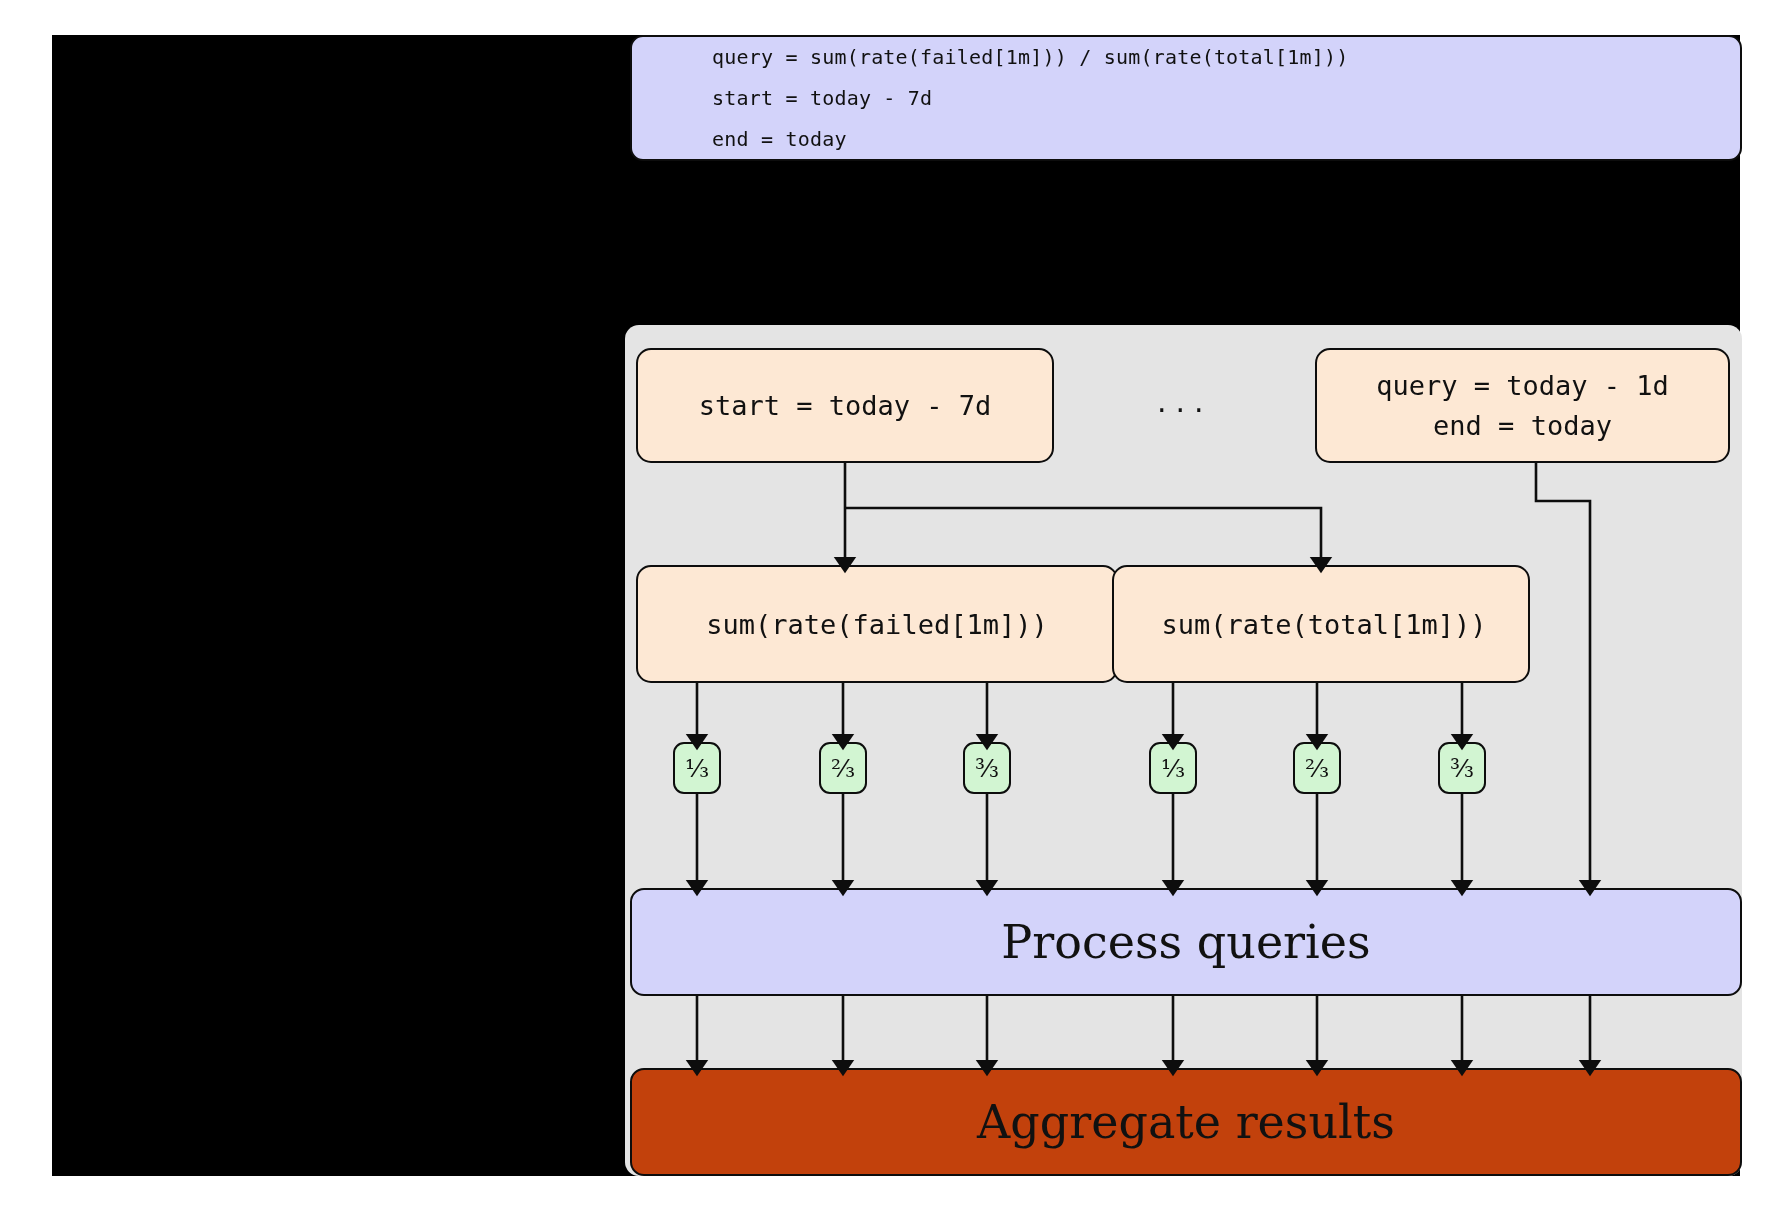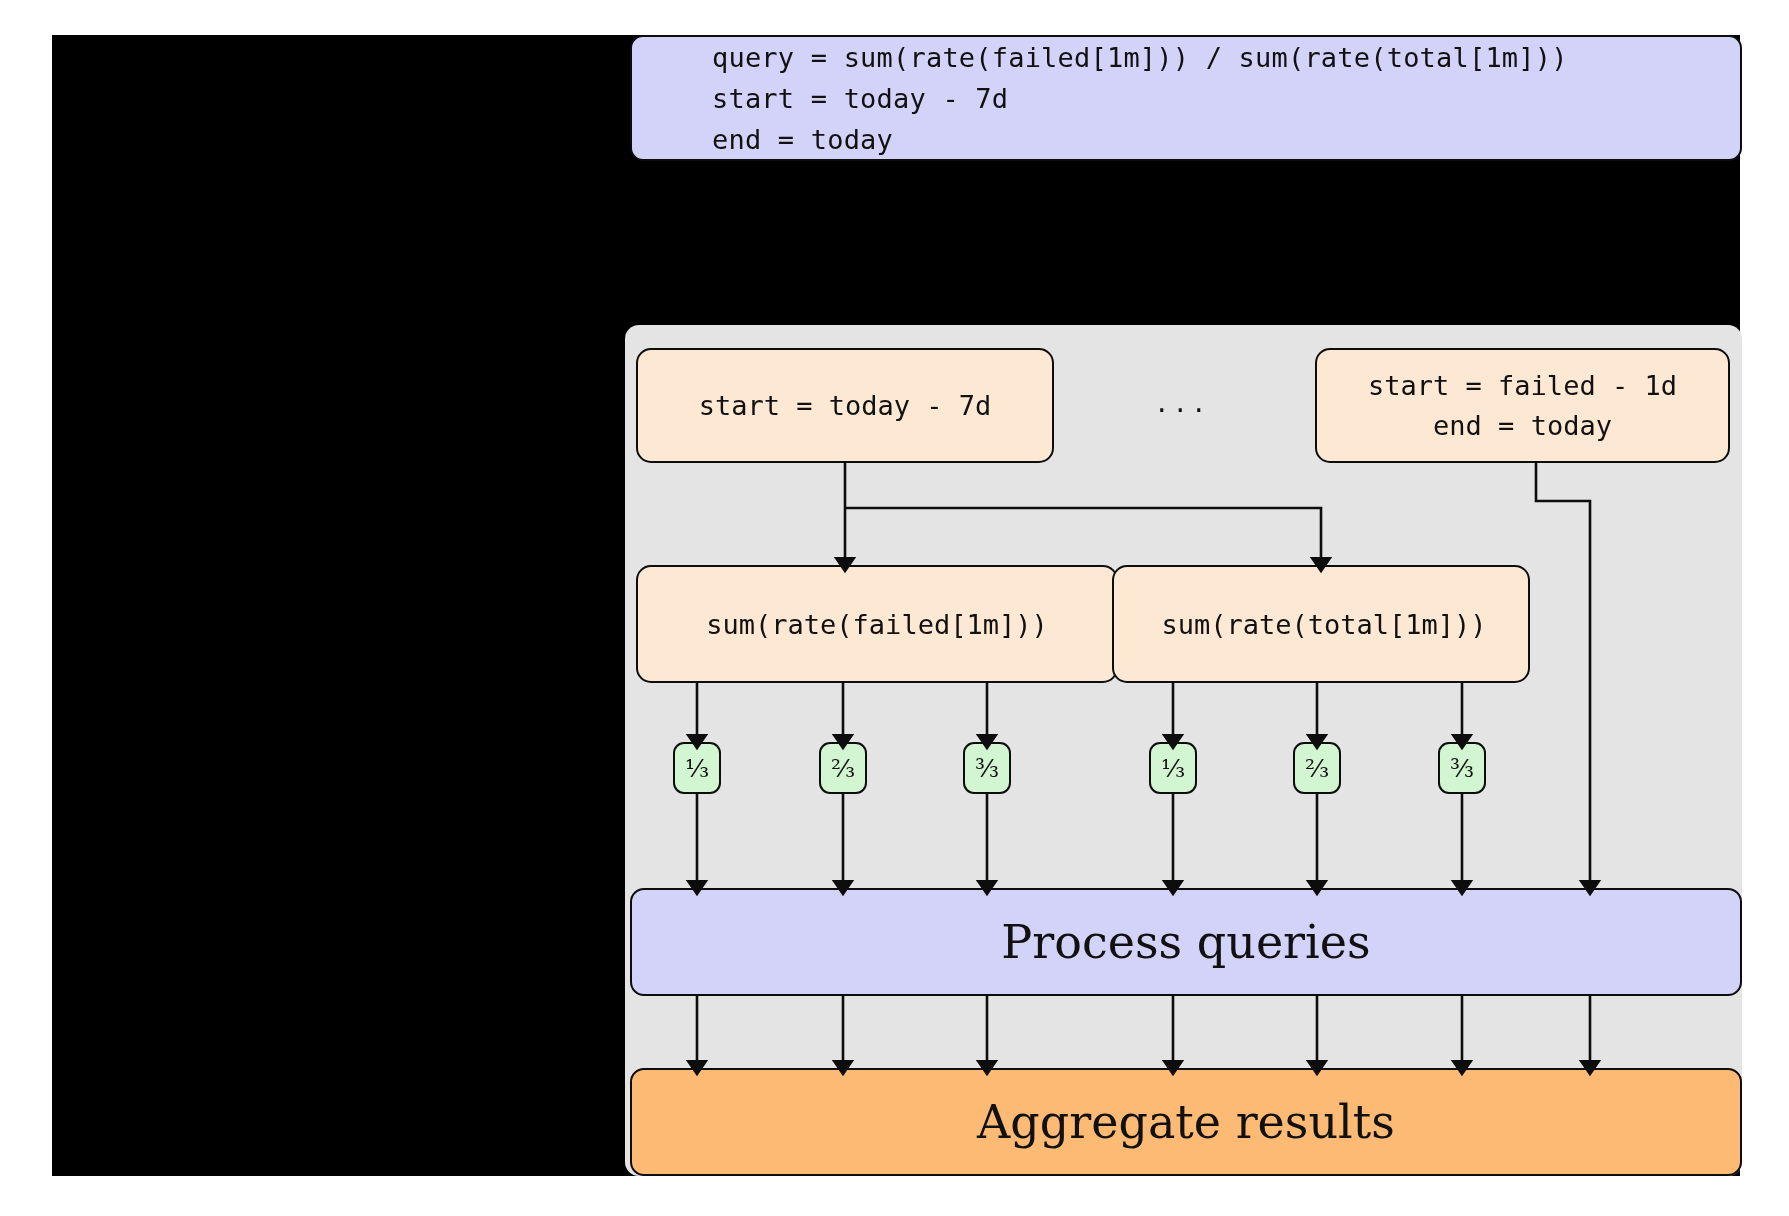--- a/index.html
+++ b/index.html
@@ -10,21 +10,21 @@
   .backdrop{position:absolute;left:52px;top:35px;width:1688px;height:1141px;background:#000000;}
 
   
   .node{position:absolute;box-sizing:border-box;border:2.2px solid #0d0d0d;
         display:flex;flex-direction:column;align-items:center;justify-content:center;}
   .mono{font-family:"DejaVu Sans Mono","Liberation Mono",monospace;color:#111;}
   .serif{font-family:"DejaVu Serif","Liberation Serif",serif;color:#111;}
 
   .query-box{background:#d3d3fa;border-radius:13px;left:630px;top:35px;width:1112px;height:126px;
              align-items:flex-start;justify-content:center;padding:10px 0 10px 80px;}
-  .query-box .line{font-size:27px;line-height:41px;letter-spacing:.2px;white-space:pre;}
+  .query-box .line{font-size:20px;line-height:41px;letter-spacing:.2px;white-space:pre;}
 
   .panel{position:absolute;left:625px;top:325px;width:1117px;height:851px;
          background:#e4e4e4;border-radius:14px;}
 
   .range-box{background:#fde8d4;border-radius:15px;}
   .range-box .line{font-size:27px;line-height:40px;white-space:pre;}
 
   .range-left{left:636px;top:348px;width:418px;height:115px;}
   .range-right{left:1315px;top:348px;width:415px;height:115px;}
 
@@ -34,21 +34,21 @@
   .metric-total{left:1112px;top:565px;width:418px;height:118px;padding-left:6px;}
 
   .ellipsis{position:absolute;left:1157px;top:384px;font-size:30px;letter-spacing:9px;color:#111;
             font-family:"DejaVu Sans",sans-serif;}
 
   .chunk{position:absolute;width:48px;height:52px;background:#d2f5d2;border:2.2px solid #0d0d0d;
          border-radius:11px;box-sizing:border-box;display:flex;align-items:center;justify-content:center;}
   .chunk span{font-family:"DejaVu Serif","Liberation Serif",serif;font-size:25px;color:#111;line-height:1;}
 
   .proc-box{background:#d3d3fa;border-radius:14px;left:630px;top:888px;width:1112px;height:108px;}
-  .agg-box{background:#fdba74;border-radius:14px;left:630px;top:1068px;width:1112px;height:108px;}
+  .agg-box{background:#c2410c;border-radius:14px;left:630px;top:1068px;width:1112px;height:108px;}
   .proc-box .label,.agg-box .label{font-size:46px;}
 
   svg.wires{position:absolute;left:0;top:0;width:1789px;height:1216px;overflow:visible;pointer-events:none;}
   .wire{stroke:#0d0d0d;stroke-width:2.6;fill:none;}
   .ahead{fill:#0d0d0d;}
 </style>
 </head>
 <body>
 
 <div id="stage">
@@ -63,21 +63,21 @@
 
   <div class="panel"></div>
 
   <div class="node range-box mono range-left">
     <div class="line">start = today - 7d</div>
   </div>
 
   <div class="ellipsis">...</div>
 
   <div class="node range-box mono range-right">
-    <div class="line">start = failed - 1d</div>
+    <div class="line">query = today - 1d</div>
     <div class="line">end = today</div>
   </div>
 
   <div class="node metric-box mono metric-failed">
     <div class="line">sum(rate(failed[1m]))</div>
   </div>
   <div class="node metric-box mono metric-total">
     <div class="line">sum(rate(total[1m]))</div>
   </div>
 

